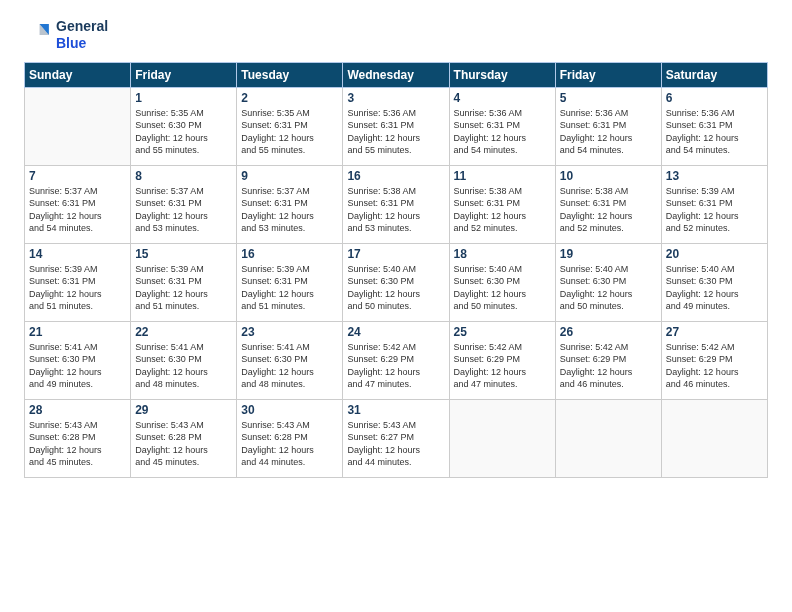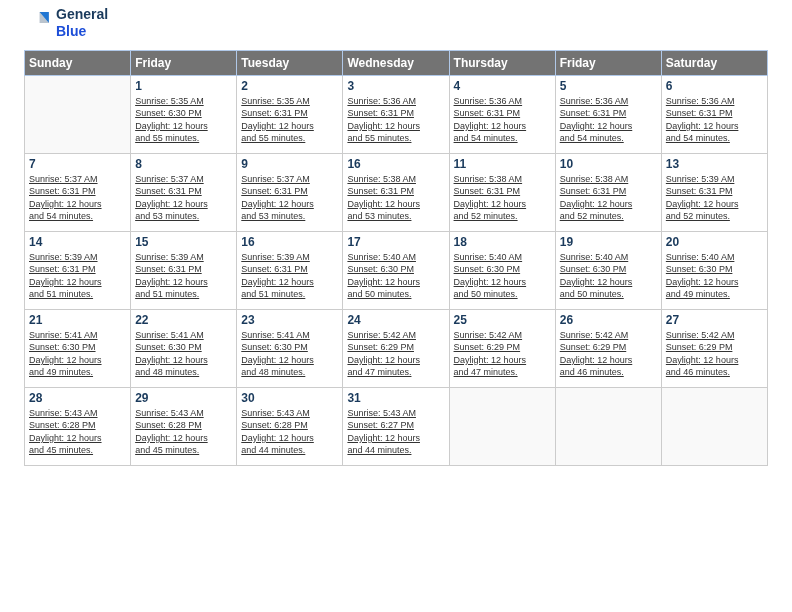--- a/index.html
+++ b/index.html
@@ -5,21 +5,21 @@
     * { box-sizing: border-box; margin: 0; padding: 0; }
     body {
       font-family: Arial, sans-serif;
       background: #fff;
       width: 792px;
       height: 612px;
       overflow: hidden;
     }
     .page {
       width: 792px;
-      padding: 6px 24px 12px 24px;
+      padding: 18px 24px 12px 24px;
     }
     .header {
       display: flex;
       justify-content: space-between;
       align-items: flex-start;
       margin-bottom: 10px;
     }
     .logo {
       display: flex;
       align-items: center;
@@ -42,21 +42,21 @@
       font-size: 15px;
       color: #333;
       margin-top: 2px;
     }
     table {
       width: 100%;
       border-collapse: collapse;
       table-layout: fixed;
     }
     th {
-      background-color: #737373;
+      background-color: #0c4a6e;
       color: #fff;
       font-size: 12px;
       font-weight: bold;
       padding: 5px 4px;
       text-align: left;
       border: 1px solid #b0c8e8;
     }
     td {
       vertical-align: top;
       border: 1px solid #ccc;
@@ -71,21 +71,20 @@
     .day-num {
       font-size: 12px;
       font-weight: bold;
       color: #1a3a5c;
       margin-bottom: 2px;
     }
     .cell-content {
       font-size: 9px;
       line-height: 1.4;
       color: #333;
-      text-decoration: underline;
     }
   </style>
 </head>
 <body>
 
 <div class="page">
   <div class="header">
     <div class="logo">
       <svg class="logo-icon" viewBox="0 0 36 36">
         <polygon points="20,4 32,4 32,18 20,4" fill="#2176d2"></polygon>

